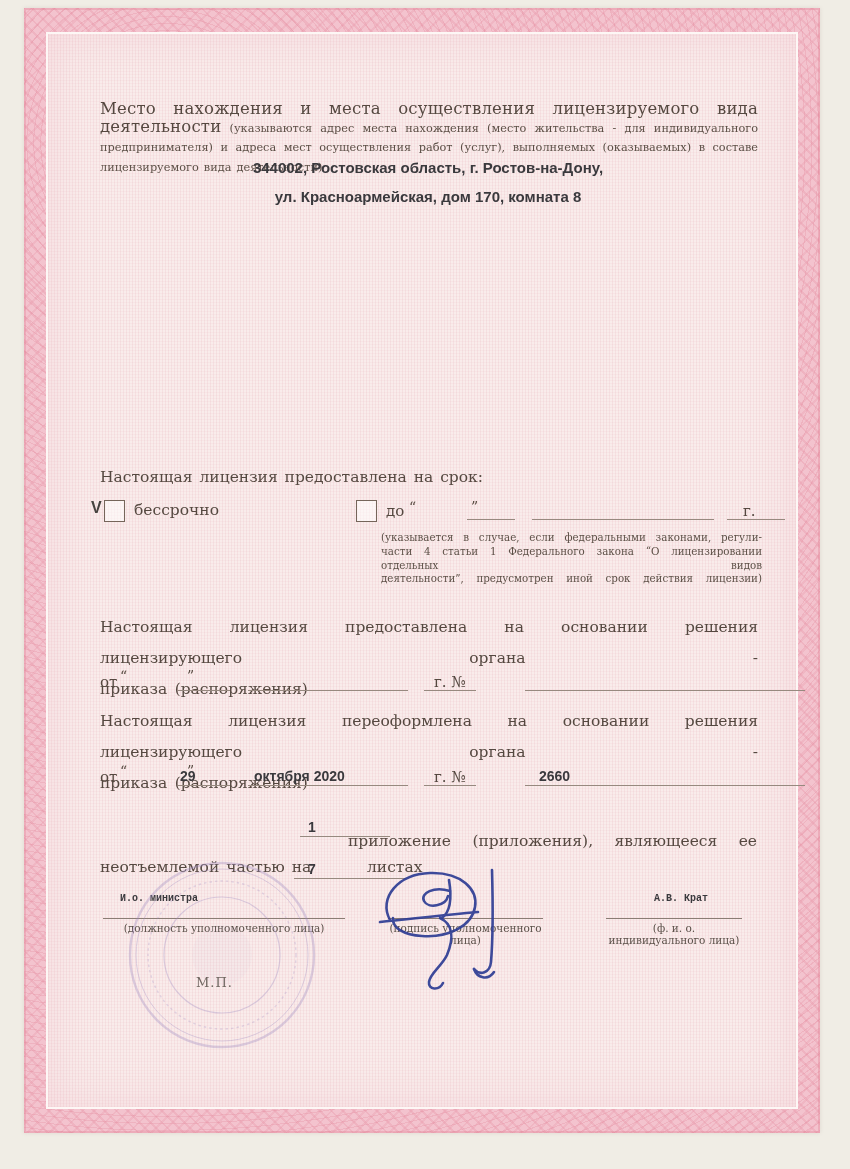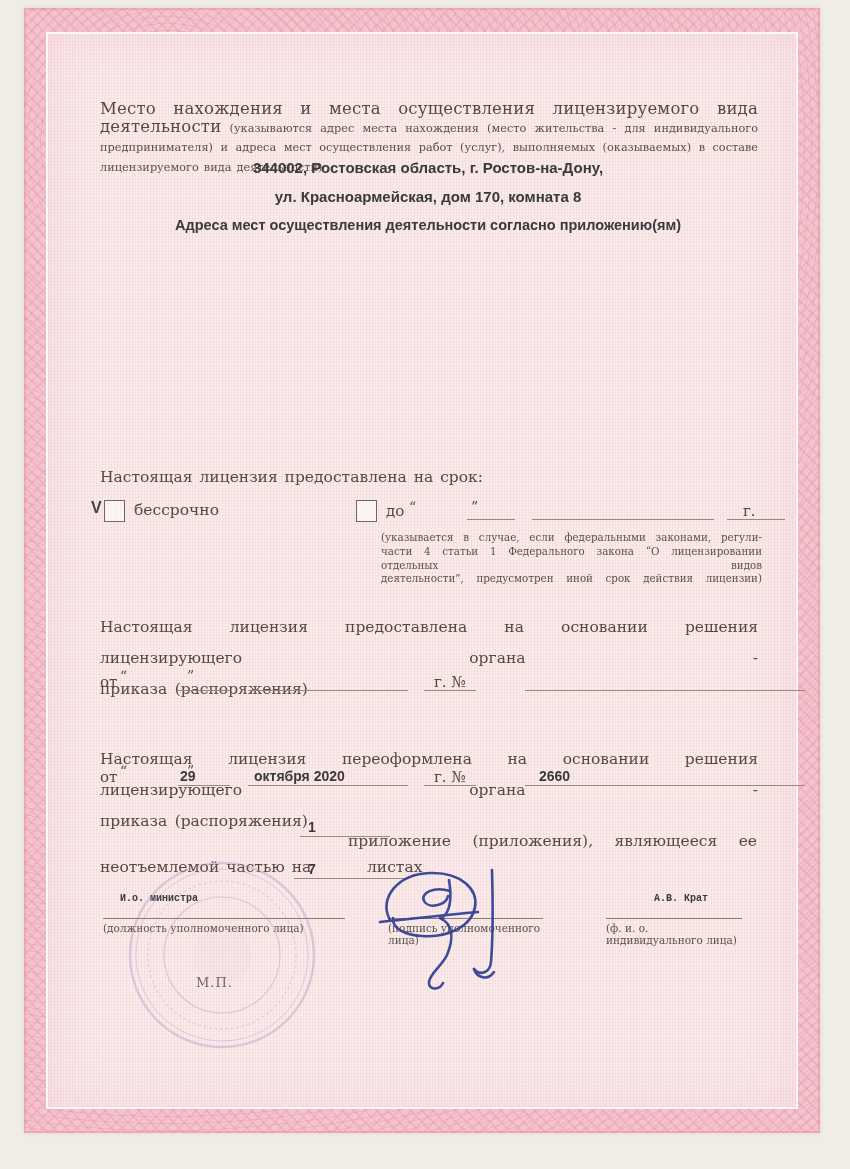--- a/index.html
+++ b/index.html
@@ -63,42 +63,41 @@
 
   .lbl{font-size:15px;}
 
   
   .spread{text-align:justify;text-align-last:justify;margin-top:16px;}
 
   
   .sig-name{position:absolute;font-family:Liberation Mono, monospace;font-weight:bold;
             font-size:10px;color:var(--bold-ink,#3a393d);}
   .sig-line{position:absolute;top:917px;border-bottom:1px solid #8a7d74;height:1px;}
-  .cap{position:absolute;top:922px;font-size:10.5px;color:#5a4f48;text-align:left;}
+  .cap{position:absolute;top:922px;font-size:10.5px;color:#5a4f48;text-align:center;}
 
   .mp{position:absolute;left:196px;top:975px;font-size:13px;letter-spacing:1px;color:#6f6660;}
 
   svg{position:absolute;}
 </style>
 </head>
 <body>
 
 <div class="sheet">
   <div class="inner"></div>
 </div>
 
 <div class="content">
 
   <p class="hdr"><span class="big">Место нахождения и места осуществления лицензируемого вида деятельности</span>
       <span class="small">(указываются адрес места нахождения (место жительства - для индивидуального предпринимателя) и адреса мест осуществления работ (услуг), выполняемых (оказываемых) в составе лицензируемого вида деятельности)</span></p>
 
   <div class="addr">
     <div>344002, Ростовская область, г. Ростов-на-Дону,</div>
     <div>ул. Красноармейская, дом 170, комната 8</div>
-    <div class="l3">Адреса мест осуществления деятельности согласно приложению(ям)</div>
   </div>
 
   <div class="abs serif15" style="left:100px;top:468px;">Настоящая лицензия предоставлена на срок:</div>
 
   <div class="vmark" style="left:91px;top:499px;">V</div>
   <div class="cbx" style="left:104px;top:500px;"></div>
   <div class="abs serif15" style="left:134px;top:501px;">бессрочно</div>
 
   <div class="cbx" style="left:356px;top:500px;"></div>
   <div class="abs lbl" style="left:386px;top:502px;">до</div>
@@ -128,21 +127,21 @@
   <div class="abs q" style="left:187px;top:668px;">”</div>
   <div class="ln" style="left:200px;top:671px;width:160px;">
        <span class="val" style="left:6px;"></span>
     </div>
   <div class="ln" style="left:376px;top:671px;width:52px;"></div>
   <div class="abs lbl" style="left:434px;top:673px;">г. №</div>
   <div class="ln" style="left:477px;top:671px;width:280px;">
        <span class="val" style="left:14px;"></span>
     </div>
 
-  <div class="para" style="top:744px;">
+  <div class="para" style="top:706px;">
     <div class="j">Настоящая лицензия переоформлена на основании решения лицензирующего органа -</div>
     <div>приказа (распоряжения)</div>
   </div>
 
   <div class="abs lbl" style="left:100px;top:768px;">от</div>
   <div class="abs q" style="left:120px;top:763px;">“</div>
   <div class="ln" style="left:130px;top:766px;width:52px;">
        <span class="val" style="left:2px;">29</span>
     </div>
   <div class="abs q" style="left:187px;top:763px;">”</div>

